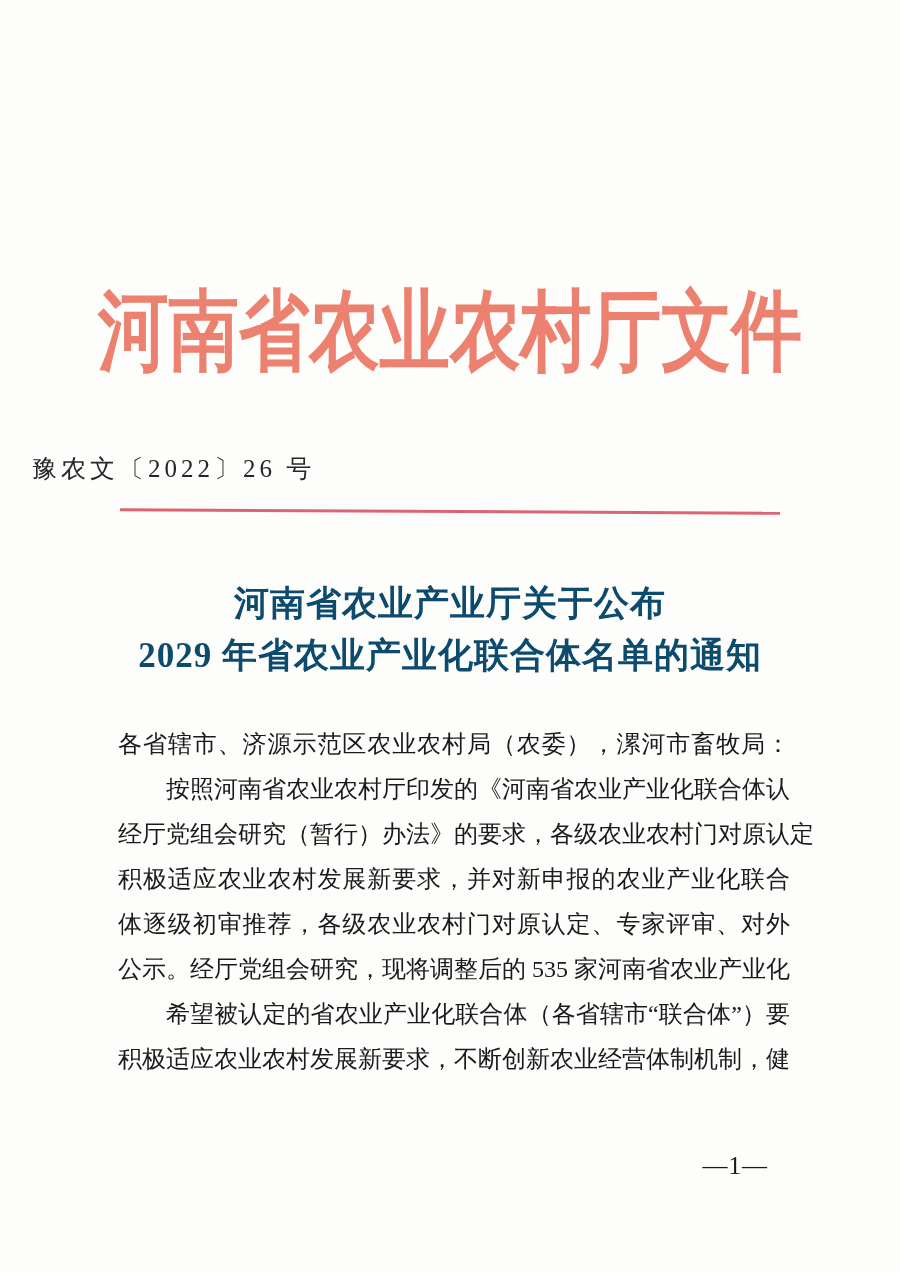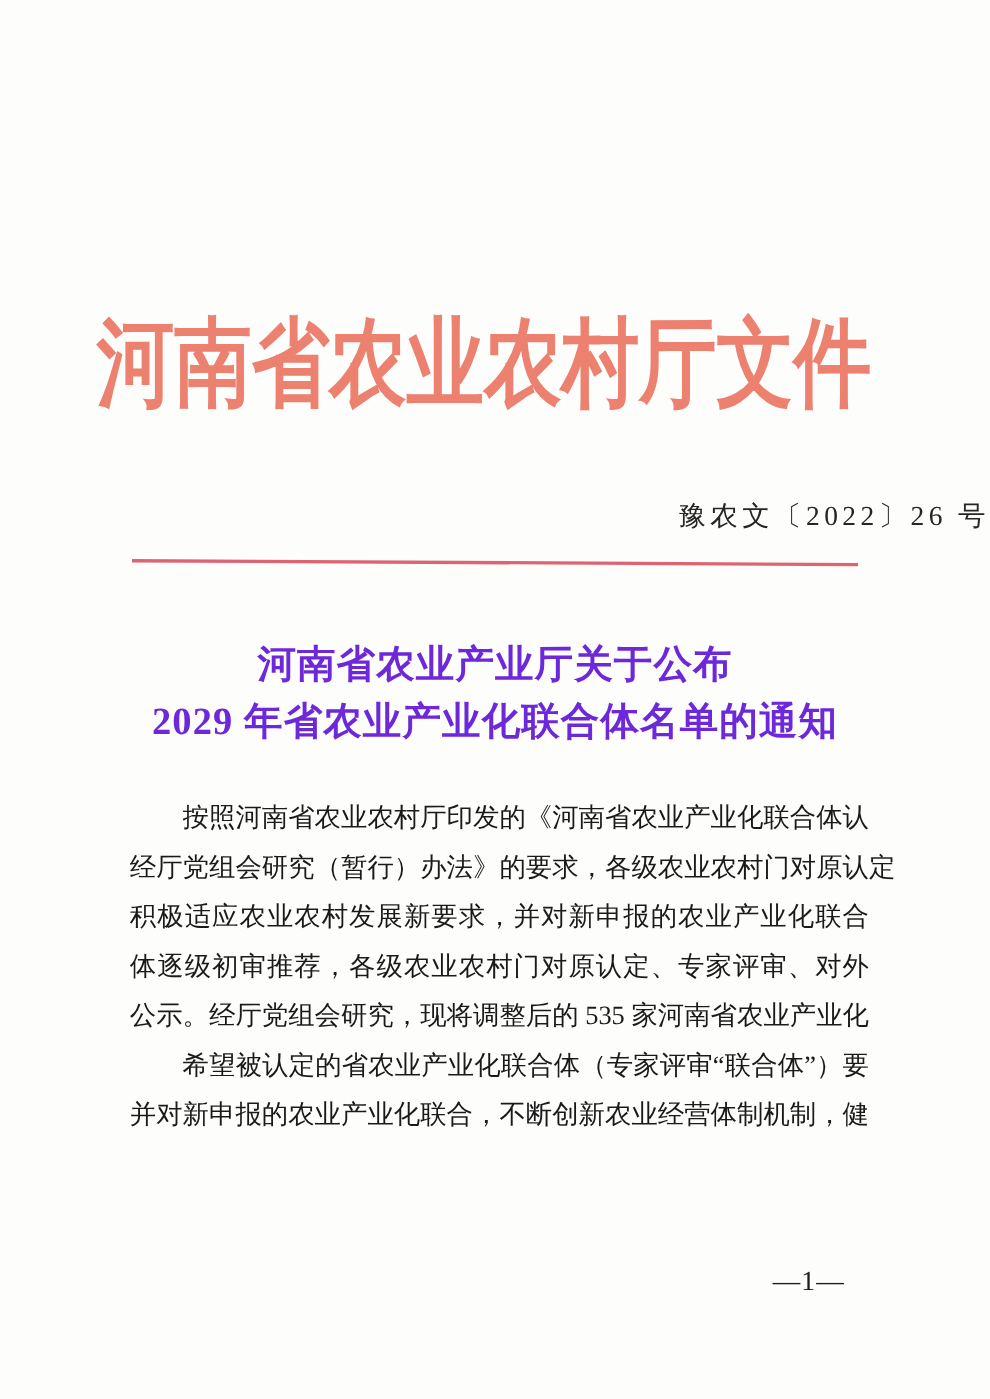--- a/index.html
+++ b/index.html
@@ -15,43 +15,44 @@
     overflow: hidden;
     color: #1c1c1c;
   }
 
   
   .red-header {
     position: absolute;
     top: 284px;
     left: 0;
     width: 100%;
-    text-align: left;
+    text-align: center;
   }
   .red-header .red-header-text {
     display: inline-block;
     font-size: 88px;
     font-weight: bold;
     letter-spacing: 0px;
     line-height: 1.1;
     transform: scaleX(0.80);
     transform-origin: center top;
     white-space: nowrap;
   }
 
   
   .doc-number {
     position: absolute;
     top: 452px;
     left: 0;
     width: 100%;
-    text-align: right;
+    text-align: left;
     font-size: 25px;
     letter-spacing: 4px;
     color: #262626;
+    padding-left: 32px;
   }
 
   
   .red-divider {
     position: absolute;
     top: 510px;
     left: 120px;
     width: 660px;
     height: 3px;
     transform: rotate(0.3deg);
@@ -61,21 +62,21 @@
   .doc-title {
     position: absolute;
     top: 578px;
     left: 0;
     width: 100%;
     text-align: center;
     font-weight: bold;
     font-size: 35px;
     line-height: 52px;
     letter-spacing: 1px;
-    color: #6d28d9;
+    color: #0c4a6e;
   }
 
   
   .body-text {
     position: absolute;
     top: 722px;
     left: 118px;
     width: 672px;
     font-size: 24px;
     line-height: 45px;
@@ -113,24 +114,25 @@
   <div class="doc-number">豫农文〔2022〕26 号</div>
 
   <div class="red-divider" style="background: rgb(221, 100, 115);"></div>
 
   <div class="doc-title">
     <div>河南省农业产业厅关于公布</div>
     <div>2029 年省农业产业化联合体名单的通知</div>
   </div>
 
   <div class="body-text">
+    <div class="body-line">各省辖市、济源示范区农业农村局（农委），漯河市畜牧局：</div>
     <div class="body-line indent">按照河南省农业农村厅印发的《河南省农业产业化联合体认</div>
     <div class="body-line">经厅党组会研究（暂行）办法》的要求，各级农业农村门对原认定</div>
     <div class="body-line">积极适应农业农村发展新要求，并对新申报的农业产业化联合</div>
     <div class="body-line">体逐级初审推荐，各级农业农村门对原认定、专家评审、对外</div>
     <div class="body-line">公示。经厅党组会研究，现将调整后的 535 家河南省农业产业化</div>
-    <div class="body-line indent">希望被认定的省农业产业化联合体（专家评审“联合体”）要</div>
-    <div class="body-line">并对新申报的农业产业化联合，不断创新农业经营体制机制，健</div>
+    <div class="body-line indent">希望被认定的省农业产业化联合体（各省辖市“联合体”）要</div>
+    <div class="body-line">积极适应农业农村发展新要求，不断创新农业经营体制机制，健</div>
   </div>
 
   <div class="page-number">—1—</div>
 
 </div>
 
 </body></html>

